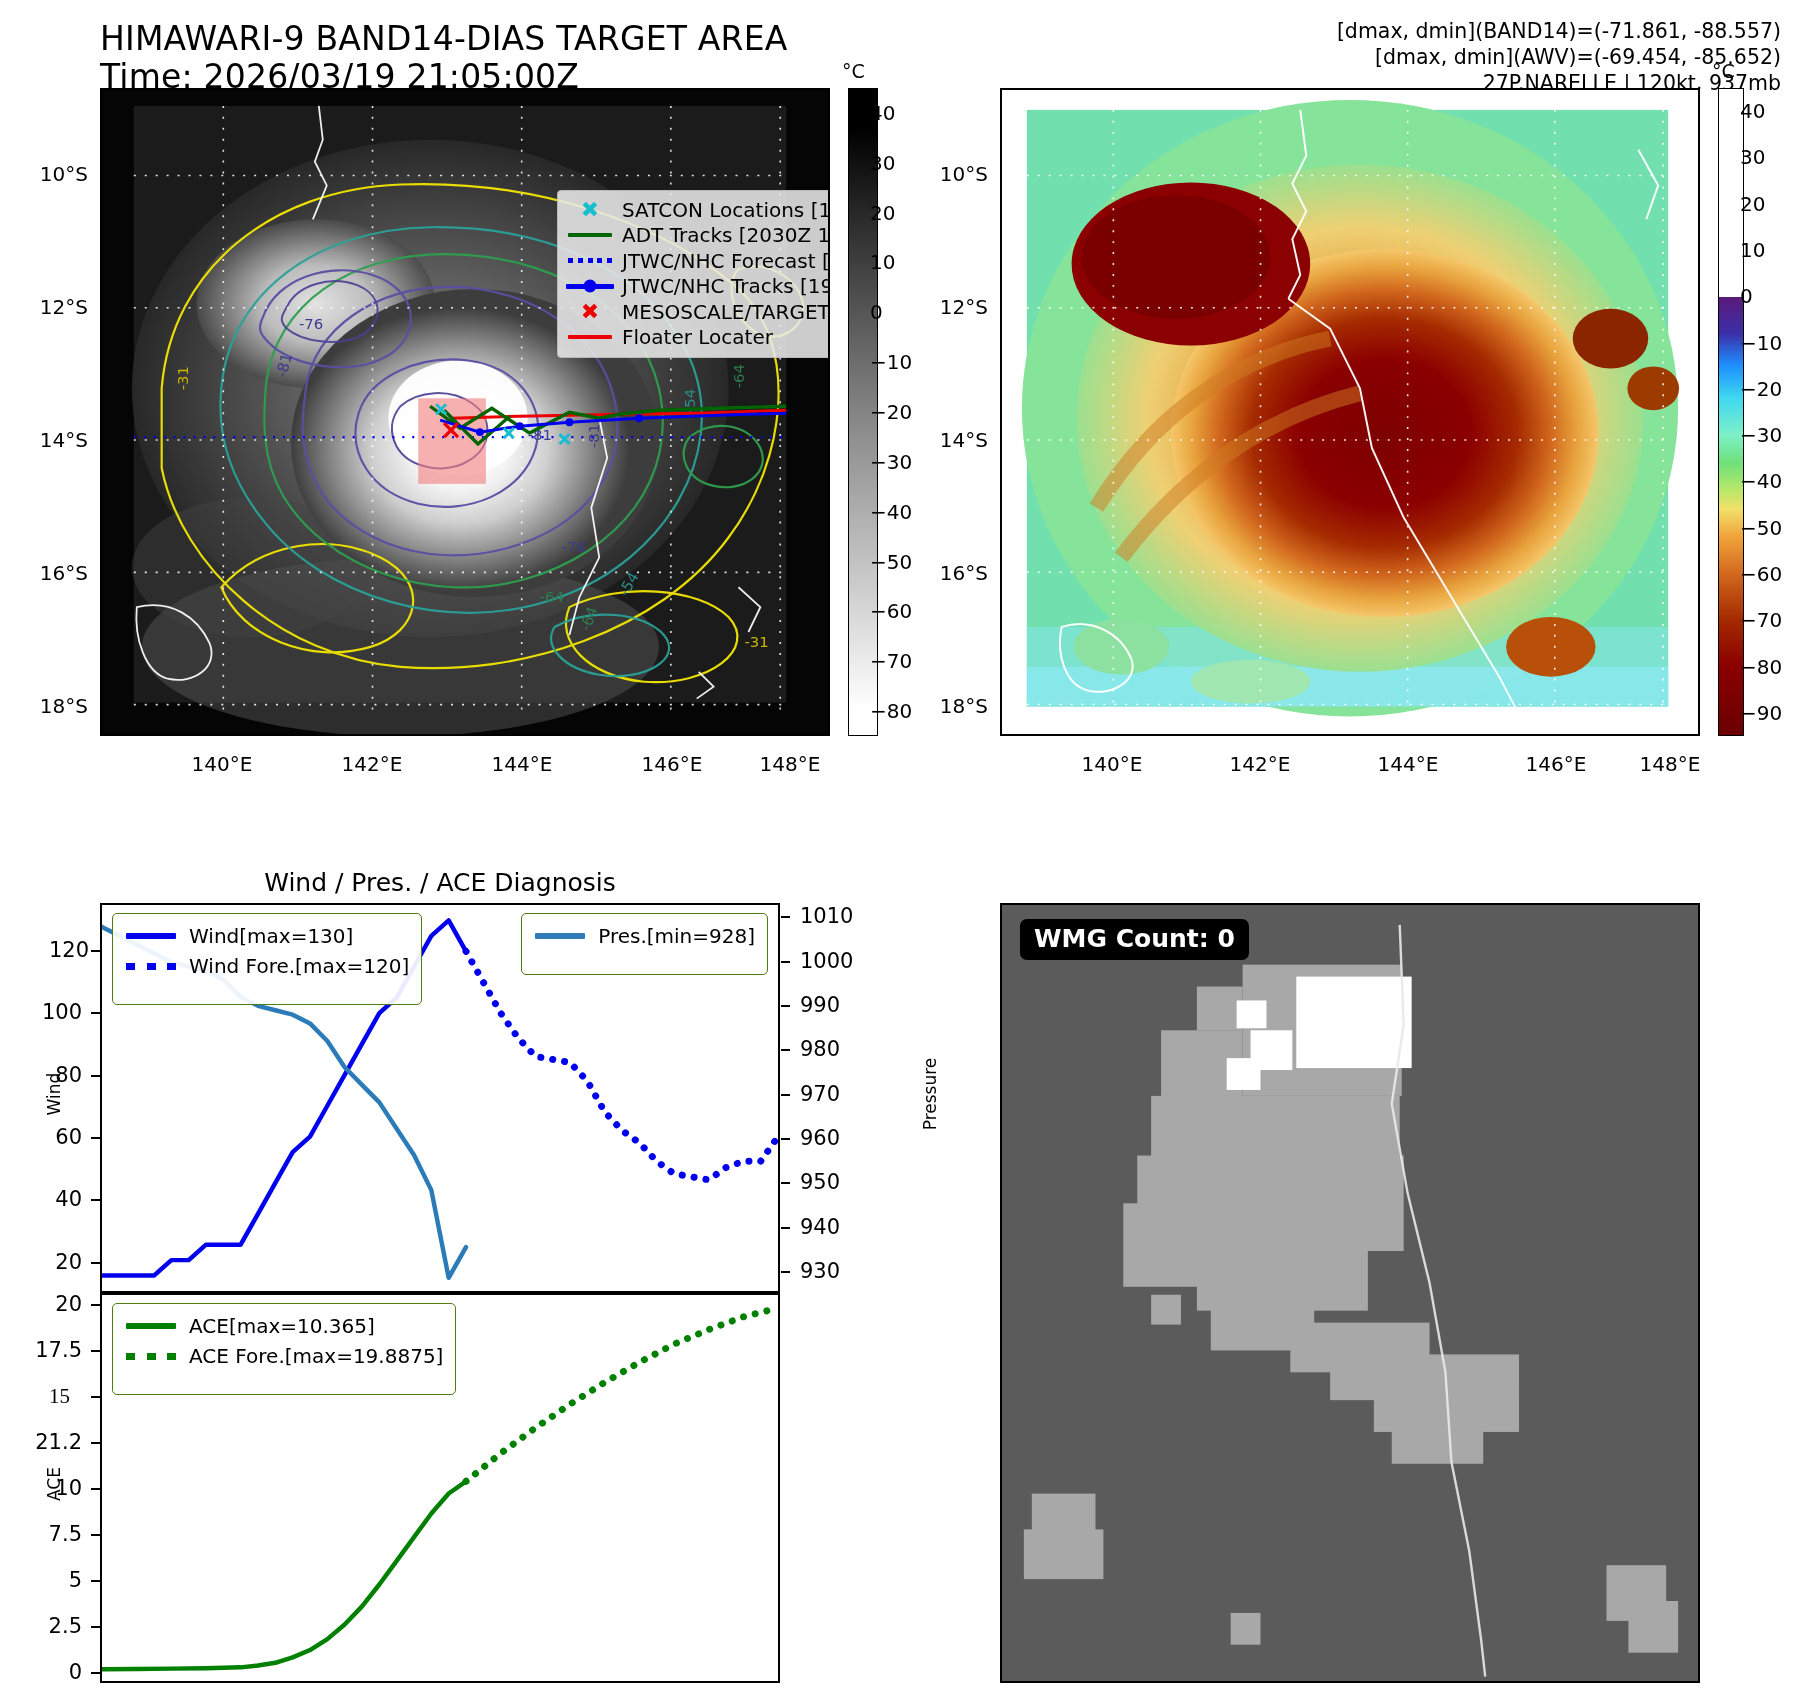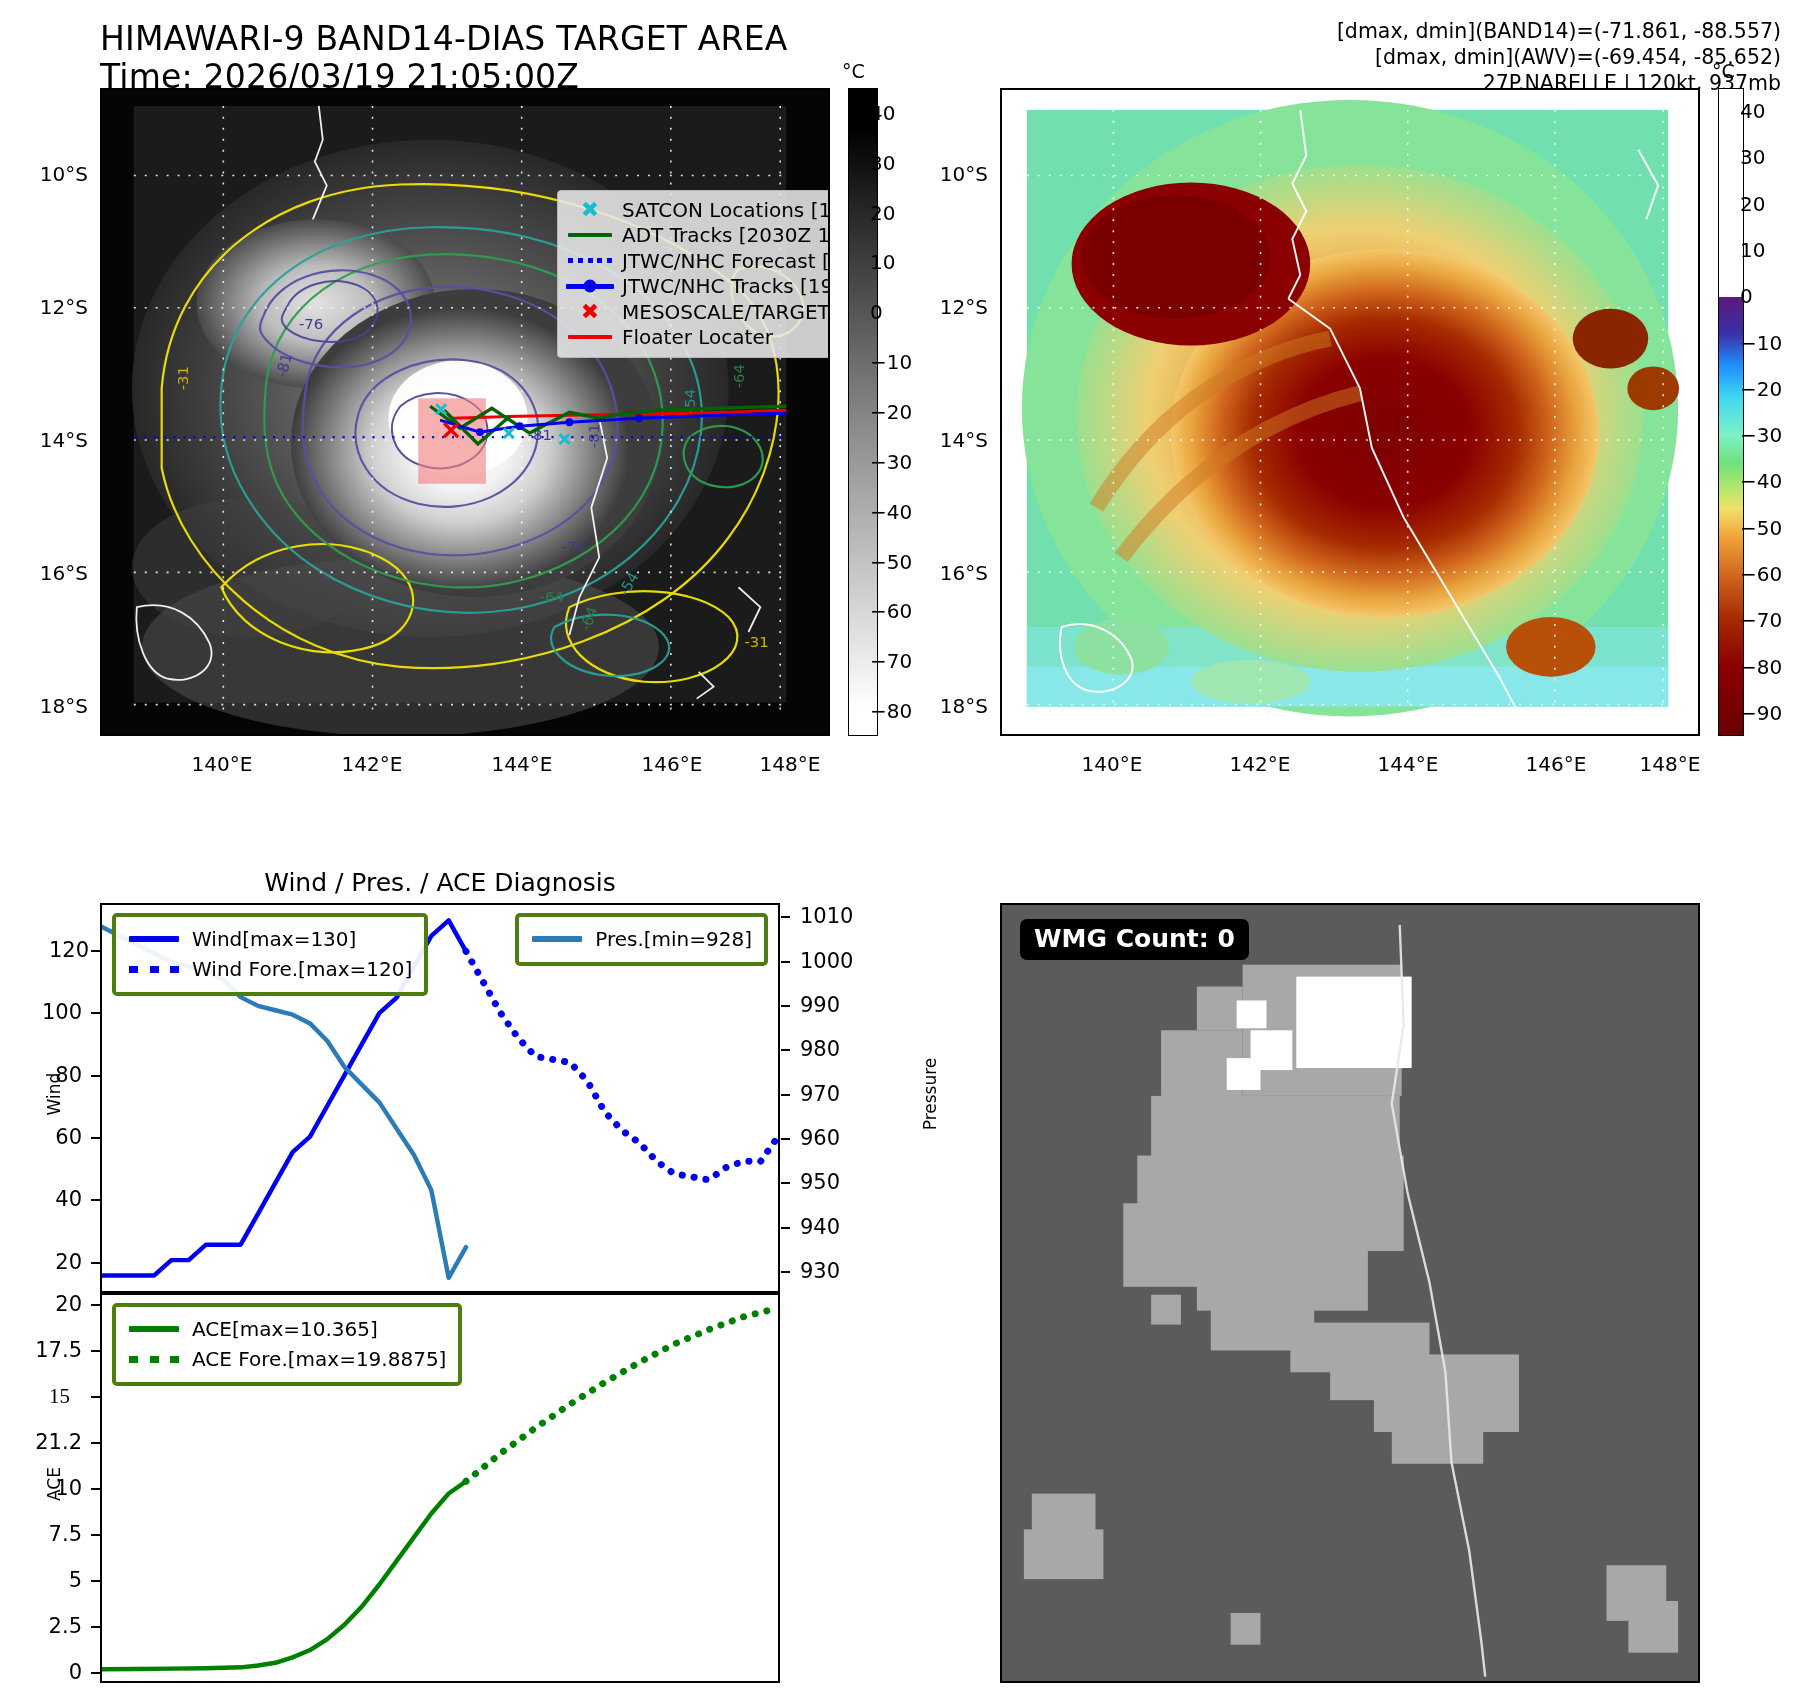--- a/index.html
+++ b/index.html
@@ -43,22 +43,22 @@
   .plotbox{box-sizing:border-box;border:2.5px solid #000;background:#fff;position:absolute;}
   .plot-inner{position:absolute;inset:0;overflow:hidden;}
 
   .axis-name{position:absolute;font-size:17px;transform-origin:center;}
   .tick{position:absolute;font-size:21px;white-space:nowrap;}
   .tick-r{transform:translateY(-50%);text-align:right;}
   .tick-l{transform:translateY(-50%);text-align:left;}
   .tickmark{position:absolute;background:#000;height:2px;width:9px;}
 
   
-  .mpl-legend{position:absolute;background:rgba(255,255,255,.92);border:4px solid #4d7c0f;border-radius:5px;
-              padding:7px 12px 8px 10px;font-size:20px;z-index:5;}
+  .mpl-legend{position:absolute;background:rgba(255,255,255,.92);border:1px solid #4d7c0f;border-radius:5px;
+              padding:7px 12px 23px 10px;font-size:20px;z-index:5;}
   .leg-row{display:flex;align-items:center;height:30px;white-space:nowrap;}
   .leg-key{width:56px;flex:0 0 56px;display:flex;align-items:center;justify-content:center;margin-right:10px;}
   .leg-line{width:50px;height:5px;border-radius:1px;}
   .leg-dots{width:50px;height:6px;display:flex;justify-content:space-between;}
   .leg-dots i{width:8px;height:6px;display:block;}
   .leg-x{font-size:22px;font-weight:bold;line-height:1;}
   .leg-marker-line{position:relative;width:50px;height:5px;border-radius:1px;}
   .leg-marker-line::after{content:"";position:absolute;left:50%;top:50%;width:13px;height:13px;border-radius:50%;
                           transform:translate(-50%,-50%);background:inherit;}
 

